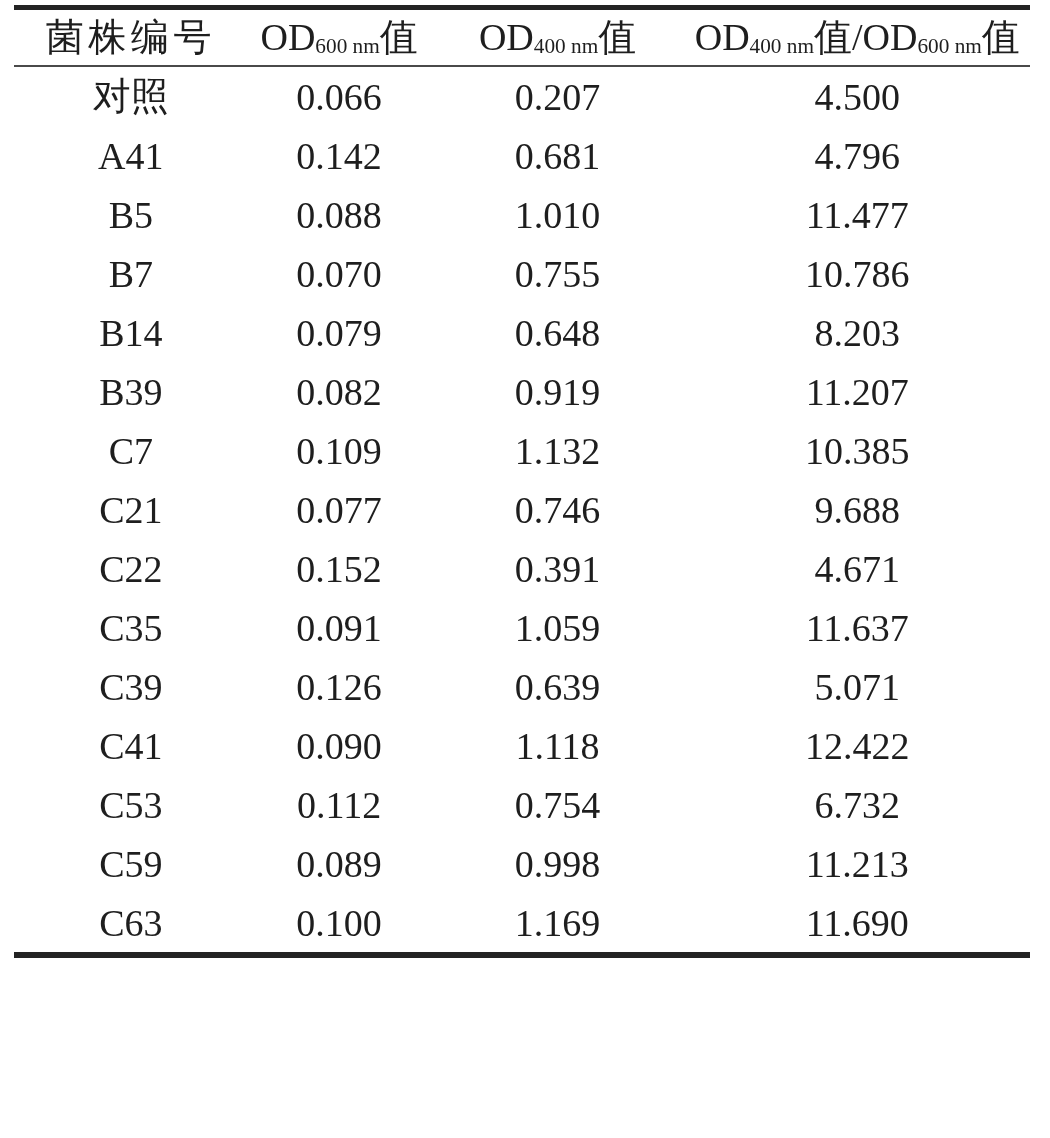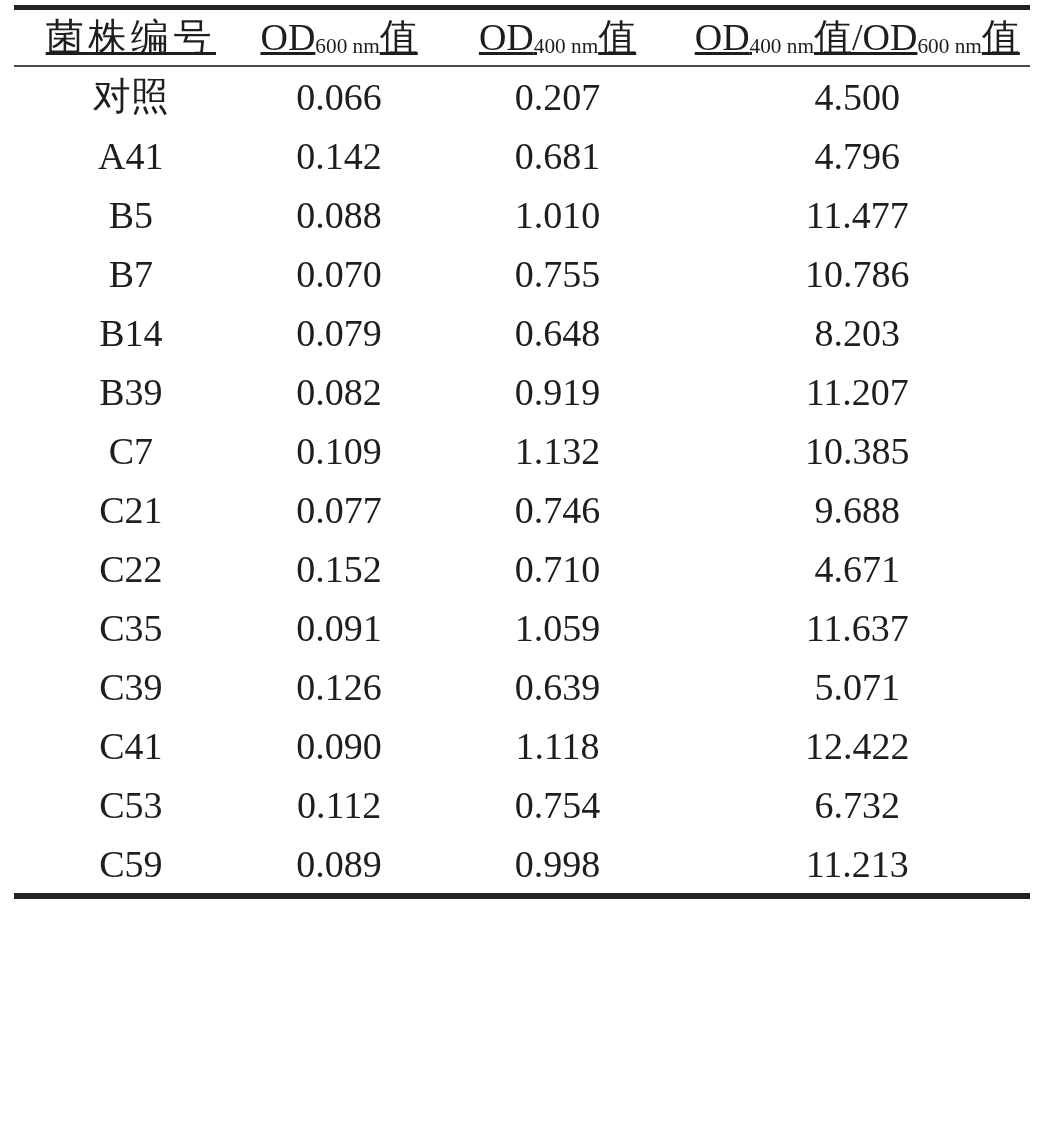--- a/index.html
+++ b/index.html
@@ -28,21 +28,20 @@
   table.od-table thead tr {
     border-bottom: 2px solid #4a4a4a;
   }
   table.od-table th {
     height: 55px;
     font-weight: normal;
     text-align: center;
     vertical-align: middle;
     white-space: nowrap;
     padding: 0;
-    text-decoration: underline;
   }
   table.od-table td {
     height: 59px;
     text-align: center;
     vertical-align: middle;
     white-space: nowrap;
     padding: 0;
   }
   th.h-strain {
     letter-spacing: 0.12em;
@@ -130,21 +129,21 @@
         </tr>
         <tr>
           <td>C21</td>
           <td>0.077</td>
           <td>0.746</td>
           <td>9.688</td>
         </tr>
         <tr>
           <td>C22</td>
           <td>0.152</td>
-          <td>0.710</td>
+          <td>0.391</td>
           <td>4.671</td>
         </tr>
         <tr>
           <td>C35</td>
           <td>0.091</td>
           <td>1.059</td>
           <td>11.637</td>
         </tr>
         <tr>
           <td>C39</td>
@@ -163,15 +162,21 @@
           <td>0.112</td>
           <td>0.754</td>
           <td>6.732</td>
         </tr>
         <tr>
           <td>C59</td>
           <td>0.089</td>
           <td>0.998</td>
           <td>11.213</td>
         </tr>
+        <tr>
+          <td>C63</td>
+          <td>0.100</td>
+          <td>1.169</td>
+          <td>11.690</td>
+        </tr>
       </tbody>
   </table>
 </div>
 
 </body></html>

